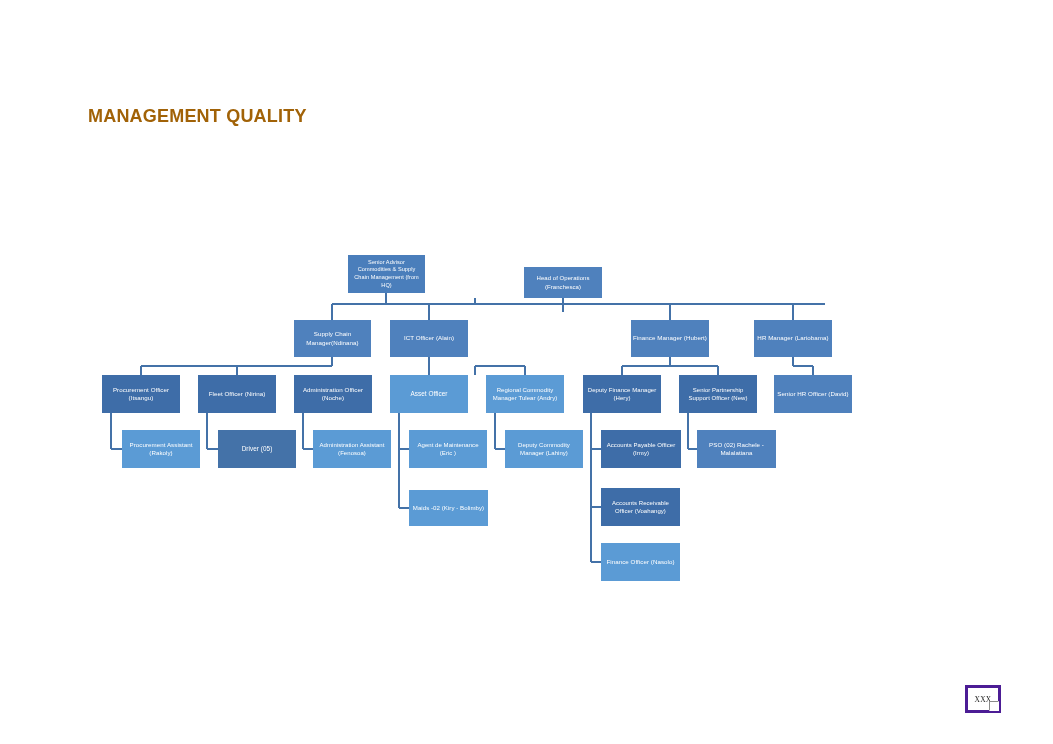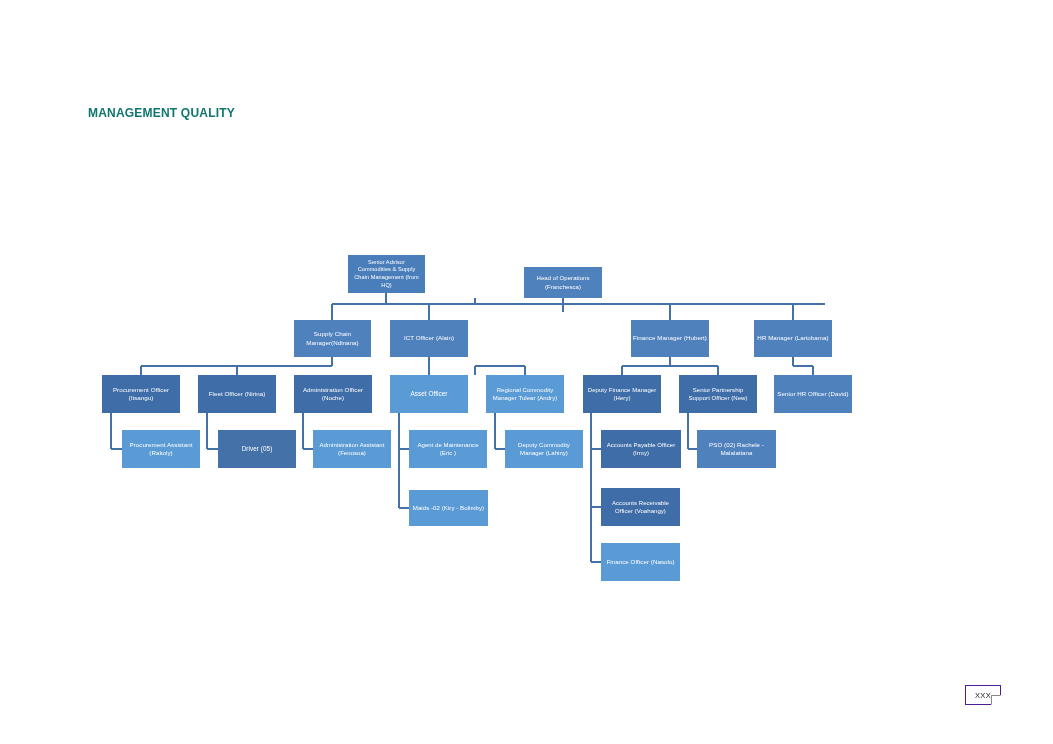--- a/index.html
+++ b/index.html
@@ -16,24 +16,24 @@
     width: 1053px;
     height: 744px;
     background: #ffffff;
     overflow: hidden;
   }
   
   #page-title {
     position: absolute;
     left: 88px;
     top: 106px;
-    font-size: 12px;
+    font-size: 18px;
     font-weight: bold;
     letter-spacing: 0.2px;
-    color: #0f766e;
+    color: #a16207;
     white-space: nowrap;
   }
   
   #chart {
     position: absolute;
     left: 0;
     top: 0;
     width: 1053px;
     height: 744px;
   }
@@ -70,30 +70,31 @@
   .tone-c { background: #5b9bd5; }          
   .tone-d { background: #3e6da8; }          
   .tone-e { background: #4472a8; }
 
   
   #page-note {
     position: absolute;
     left: 965px;
     top: 685px;
     width: 36px;
-    height: 20px;
-    background: #ffffff;
-    border: 1px solid #4c1d95;
+    height: 28px;
+    background: #ffffff;
+    border: 3px solid #4c1d95;
     box-sizing: border-box;
     display: flex;
     align-items: center;
     justify-content: center;
     font-size: 7.5px;
     color: #222222;
     letter-spacing: 0.3px;
+    font-family: Liberation Serif, serif;
   }
   #page-note-fold {
     position: absolute;
     right: -1px;
     bottom: -1px;
     width: 9px;
     height: 9px;
     background: #ffffff;
     border-left: 1px solid #8a8a8a;
     border-top: 1px solid #8a8a8a;

